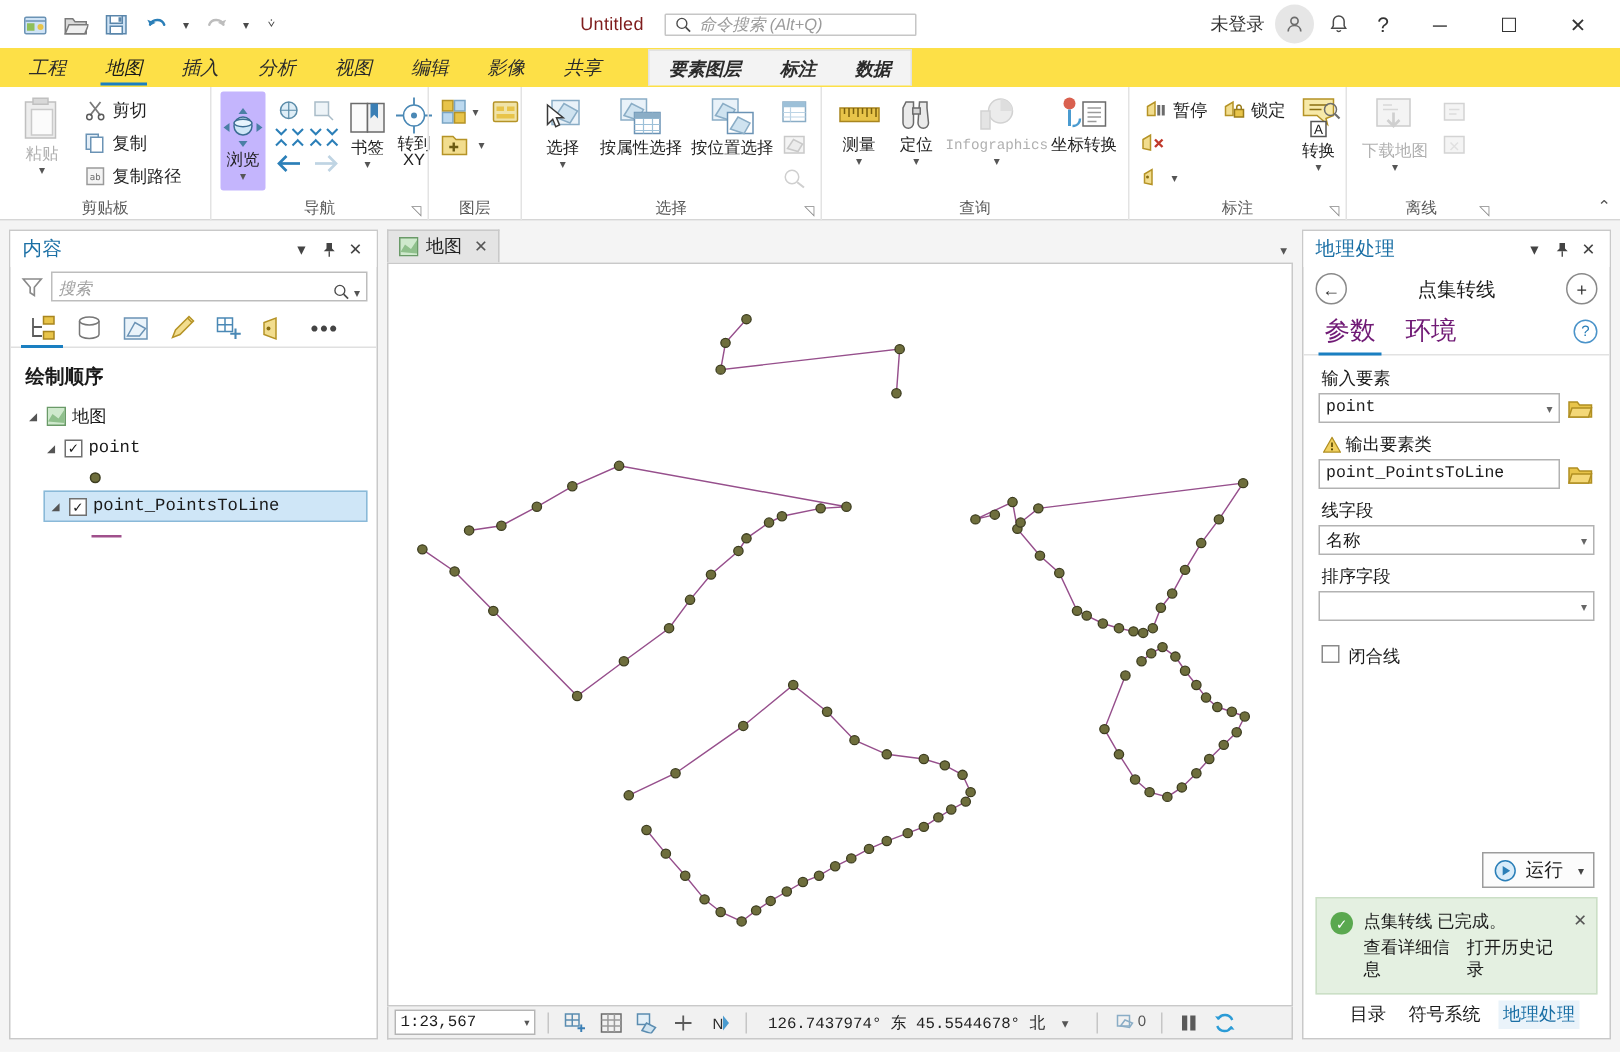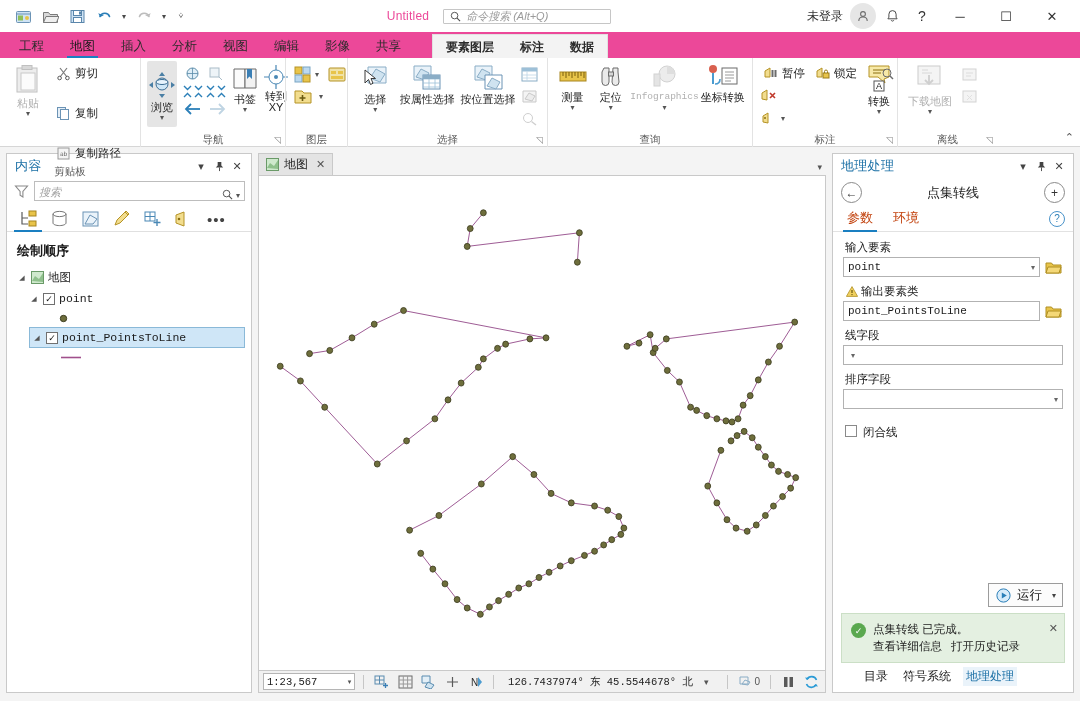--- a/index.html
+++ b/index.html
@@ -11,52 +11,52 @@
     -webkit-font-smoothing:antialiased;
   }
   .app { width:1080px; height:701px; position:relative; display:flex; flex-direction:column; background:#f4f4f4; }
 
   
   .titlebar { height:32px; background:#ffffff; display:flex; align-items:center; padding:0 4px; flex:0 0 32px; }
   .qat { display:flex; align-items:center; gap:1px; padding-left:6px; }
   .qat-btn { width:26px; height:24px; display:flex; align-items:center; justify-content:center; cursor:pointer; border-radius:2px; }
   .qat-caret { width:12px; height:24px; display:flex; align-items:center; justify-content:center; font-size:8px; color:#4a4a4a; cursor:pointer; }
   .title-center { flex:1; display:flex; align-items:center; justify-content:center; gap:14px; }
-  .doc-title { font-size:12px; color:#ec4899; letter-spacing:.2px; }
+  .doc-title { font-size:12px; color:#7f1d1d; letter-spacing:.2px; }
   .cmdsearch { width:168px; height:15px; border:1px solid #c6c6c6; background:#fff; display:flex; align-items:center; gap:5px; padding:0 6px; border-radius:1px; }
   .cmdsearch .ph { font-size:11px; color:#9b9b9b; font-style:italic; white-space:nowrap; }
   .title-right { display:flex; align-items:center; gap:2px; padding-right:2px; }
   .signin { font-size:12px; color:#333; margin-right:5px; }
   .circ-btn { width:26px; height:26px; border-radius:50%; background:#e6e6e6; display:flex; align-items:center; justify-content:center; cursor:pointer; }
   .tb-icon { width:28px; height:26px; display:flex; align-items:center; justify-content:center; cursor:pointer; color:#333; }
   .win-btn { width:44px; height:32px; display:flex; align-items:center; justify-content:center; cursor:pointer; color:#333; font-size:13px; }
 
   
-  .tabsrow { height:26px; background:#ec4899; display:flex; align-items:flex-end; padding-left:6px; flex:0 0 26px; position:relative; }
+  .tabsrow { height:26px; background:#fde047; display:flex; align-items:center; padding-left:6px; flex:0 0 26px; position:relative;font-style:italic; }
   .tab { padding:0 13px; height:24px; line-height:24px; font-size:12.5px; color:#2b2b2b; cursor:pointer; position:relative; white-space:nowrap; }
   .tab.active { color:#1a1a1a; }
   .tab.active::after { content:""; position:absolute; left:10px; right:10px; bottom:0; height:2px; background:#1a7fc1; }
   .ctx-group { display:flex; margin-left:18px; background:#f3f3f3; border:1px solid #e2e2e2; border-bottom:none; height:24px; align-items:center; }
   .ctx-group .tab { font-weight:bold; font-size:12px; }
 
   
   .ribbon { height:89px; background:#ffffff; border-bottom:1px solid #d6d6d6; display:flex; flex:0 0 89px; position:relative; }
   .rgroup { display:flex; flex-direction:column; height:89px; position:relative; padding:0 2px; }
   .rgroup + .rgroup { border-left:1px solid #e3e3e3; }
   .rgroup-body { flex:1; display:flex; align-items:flex-start; padding:3px 4px 0 4px; gap:2px; }
   .rgroup-label { height:15px; font-size:10.5px; color:#5a5a5a; text-align:center; line-height:15px; position:relative; }
   .rgroup-label .dlg { position:absolute; right:2px; top:1px; font-size:9px; color:#8a8a8a; cursor:pointer; }
   .big-btn { width:48px; display:flex; flex-direction:column; align-items:center; gap:1px; padding-top:3px; cursor:pointer; border-radius:2px; }
-  .big-btn.sel { background:#e5e5e5; }
+  .big-btn.sel { background:#c4b5fd; }
   .big-btn .lbl { font-size:11px; color:#1f1f1f; text-align:center; line-height:12px; }
   .big-btn .lbl.dis { color:#b0b0b0; }
   .big-btn .cv { font-size:8px; color:#555; line-height:7px; }
   .sm-btn { display:flex; align-items:center; gap:4px; padding:2px 4px; cursor:pointer; border-radius:2px; height:21px; }
   .sm-btn .lbl { font-size:11.5px; color:#1f1f1f; white-space:nowrap; }
-  .col { display:flex; flex-direction:column; gap:19px; padding-top:2px; }
+  .col { display:flex; flex-direction:column; gap:1px; padding-top:2px; }
   .icon-stack { display:flex; flex-direction:column; gap:2px; padding-top:3px; }
   .mini { width:22px; height:20px; display:flex; align-items:center; justify-content:center; cursor:pointer; border-radius:2px; }
   .ribbon-collapse { position:absolute; right:6px; bottom:2px; font-size:11px; color:#555; cursor:pointer; }
 
   
   .main { flex:1; display:flex; background:#f4f4f4; padding:0; overflow:hidden; }
 
   
   .pane { background:#ffffff; border:1px solid #c9c9c9; display:flex; flex-direction:column; }
   .pane-head { height:24px; display:flex; align-items:center; padding:0 5px 0 8px; background:#fff; }
@@ -92,26 +92,26 @@
   .mapcanvas { flex:1; background:#ffffff; border:1px solid #c9c9c9; position:relative; overflow:hidden; }
   .statusbar { height:22px; background:#f1f1f1; border:1px solid #c9c9c9; border-top:none; display:flex; align-items:center; padding:0 4px; gap:5px; }
   .scalebox { width:94px; height:17px; border:1px solid #b5b5b5; background:#fff; display:flex; align-items:center; padding:0 3px; font-size:11px; color:#1a1a1a; }
   .scalebox .sc-v { flex:1; font-family:"Liberation Mono", monospace; font-size:10.5px; }
   .scalebox .sc-c { font-size:7px; color:#555; }
   .sbdiv { width:1px; height:14px; background:#c6c6c6; margin:0 3px; }
   .sb-ic { width:19px; height:18px; display:flex; align-items:center; justify-content:center; cursor:pointer; }
   .coords { font-family:"Liberation Mono", monospace; font-size:10.5px; color:#222; margin:0 6px; white-space:nowrap; }
 
   
-  .gp { width:242px; margin:6px 6px 8px 6px; }
+  .gp { width:206px; margin:6px 6px 8px 6px; }
   .gp-nav { display:flex; align-items:center; padding:4px 8px 2px 8px; }
   .gp-nav .rnd { width:21px; height:21px; border-radius:50%; border:1px solid #8a8a8a; display:flex; align-items:center; justify-content:center; font-size:12px; color:#333; cursor:pointer; }
   .gp-nav .ttl { flex:1; text-align:center; font-size:13px; color:#1a1a1a; }
   .gp-tabs { display:flex; align-items:center; padding:4px 8px 0 10px; border-bottom:1px solid #e2e2e2; }
-  .gp-tab { font-size:13px; color:#c2410c; padding:0 4px 4px 4px; margin-right:12px; cursor:pointer; position:relative; }
+  .gp-tab { font-size:17px; color:#701a75; padding:0 4px 4px 4px; margin-right:12px; cursor:pointer; position:relative; }
   .gp-tab.active::after { content:""; position:absolute; left:0; right:0; bottom:-1px; height:2px; background:#1a7fc1; }
   .gp-help { margin-left:auto; width:16px; height:16px; border-radius:50%; border:1px solid #4a93c9; color:#2b7fb8; display:flex; align-items:center; justify-content:center; font-size:10px; cursor:pointer; margin-bottom:3px; }
   .gp-body { flex:1; padding:8px 10px 0 10px; overflow:hidden; }
   .fld-lbl { font-size:11.5px; color:#1a1a1a; margin:0 0 2px 2px; display:flex; align-items:center; gap:3px; }
   .warn-ico { width:13px; height:12px; display:inline-flex; align-items:center; justify-content:center; }
   .fld-row { display:flex; align-items:center; gap:4px; margin-bottom:7px; }
   .inp { flex:1; height:20px; border:1px solid #b2b2b2; background:#fff; display:flex; align-items:center; padding:0 4px; }
   .inp .val { flex:1; font-family:"Liberation Mono", monospace; font-size:11px; color:#1a1a1a; }
   .inp.cn .val { font-family:"Liberation Sans", sans-serif; font-size:11.5px; }
   .inp .cv { font-size:8px; color:#666; padding-left:3px; }
@@ -933,20 +933,21 @@
                 <path d="M1 13l2-6h13l-2 6z" fill="#f4d878" stroke="#b08f22"></path>
               </svg>
           </div>
         </div>
 
         <div class="fld-lbl">
           <span>线字段</span>
         </div>
         <div class="fld-row">
           <div class="inp cn">
+            <span class="val">名称</span>
             <span class="cv">▾</span>
           </div>
         </div>
 
         <div class="fld-lbl">
           <span>排序字段</span>
         </div>
         <div class="fld-row">
           <div class="inp cn">
             <span class="val"></span>

